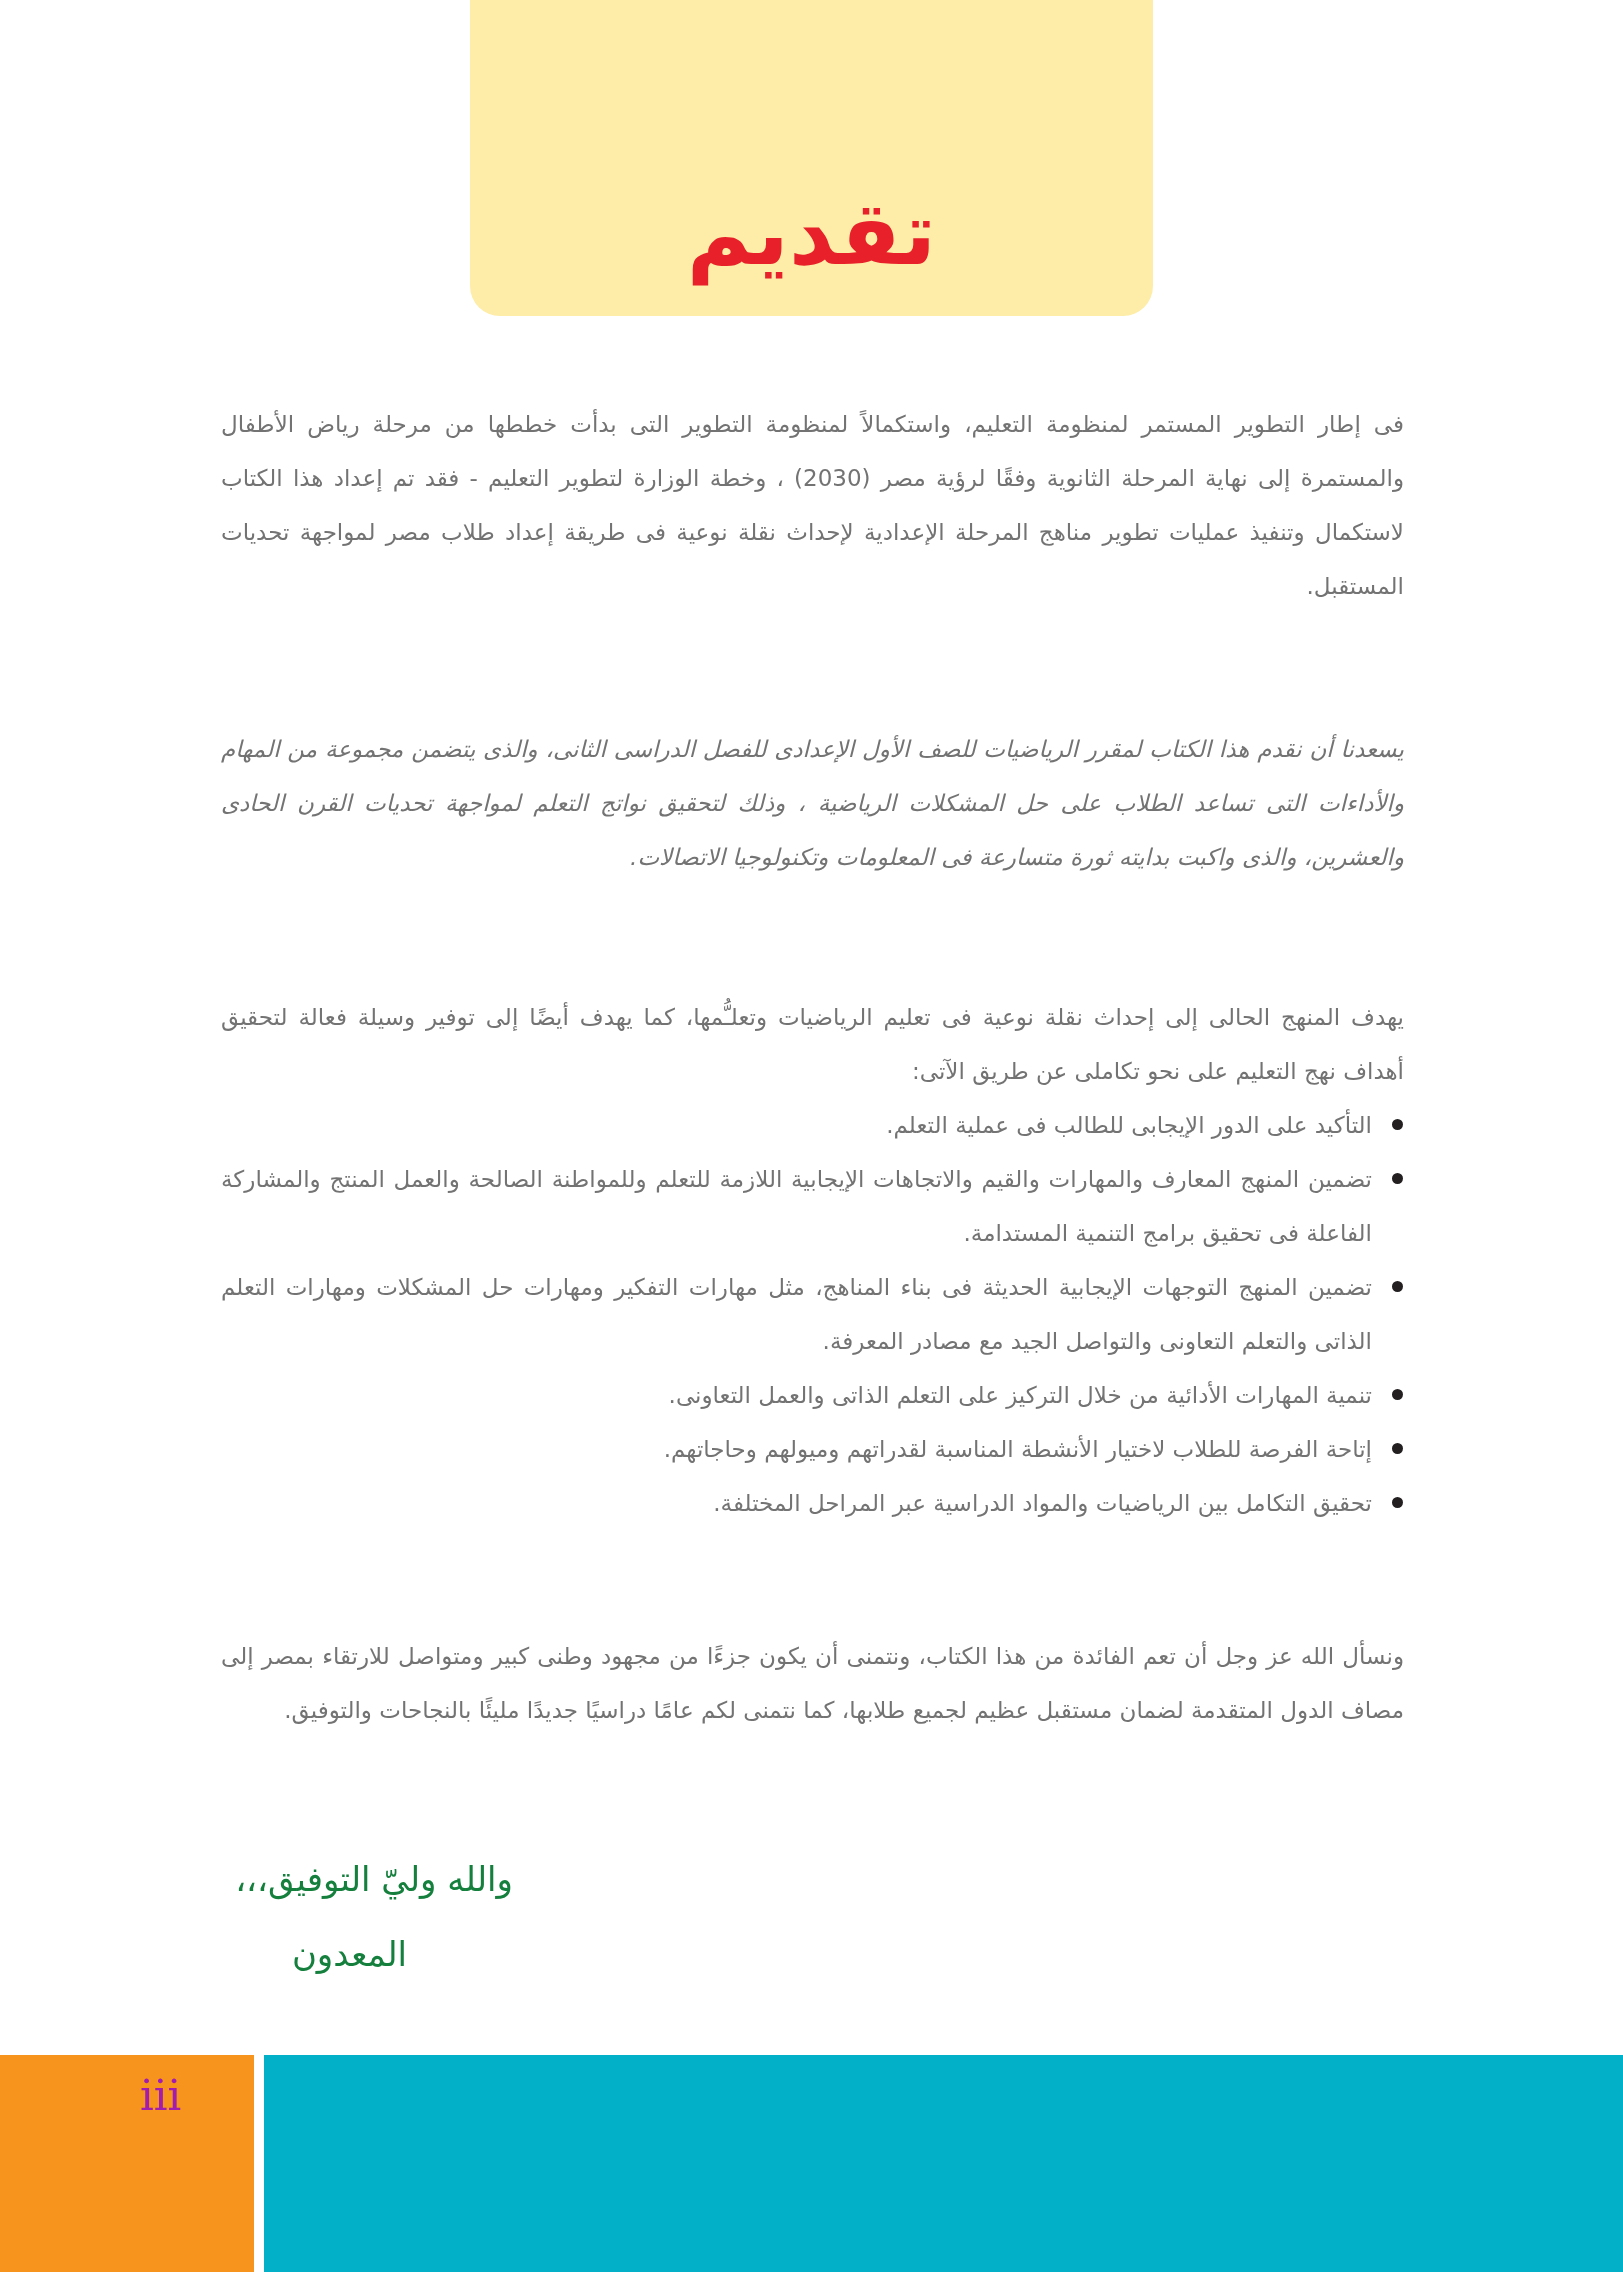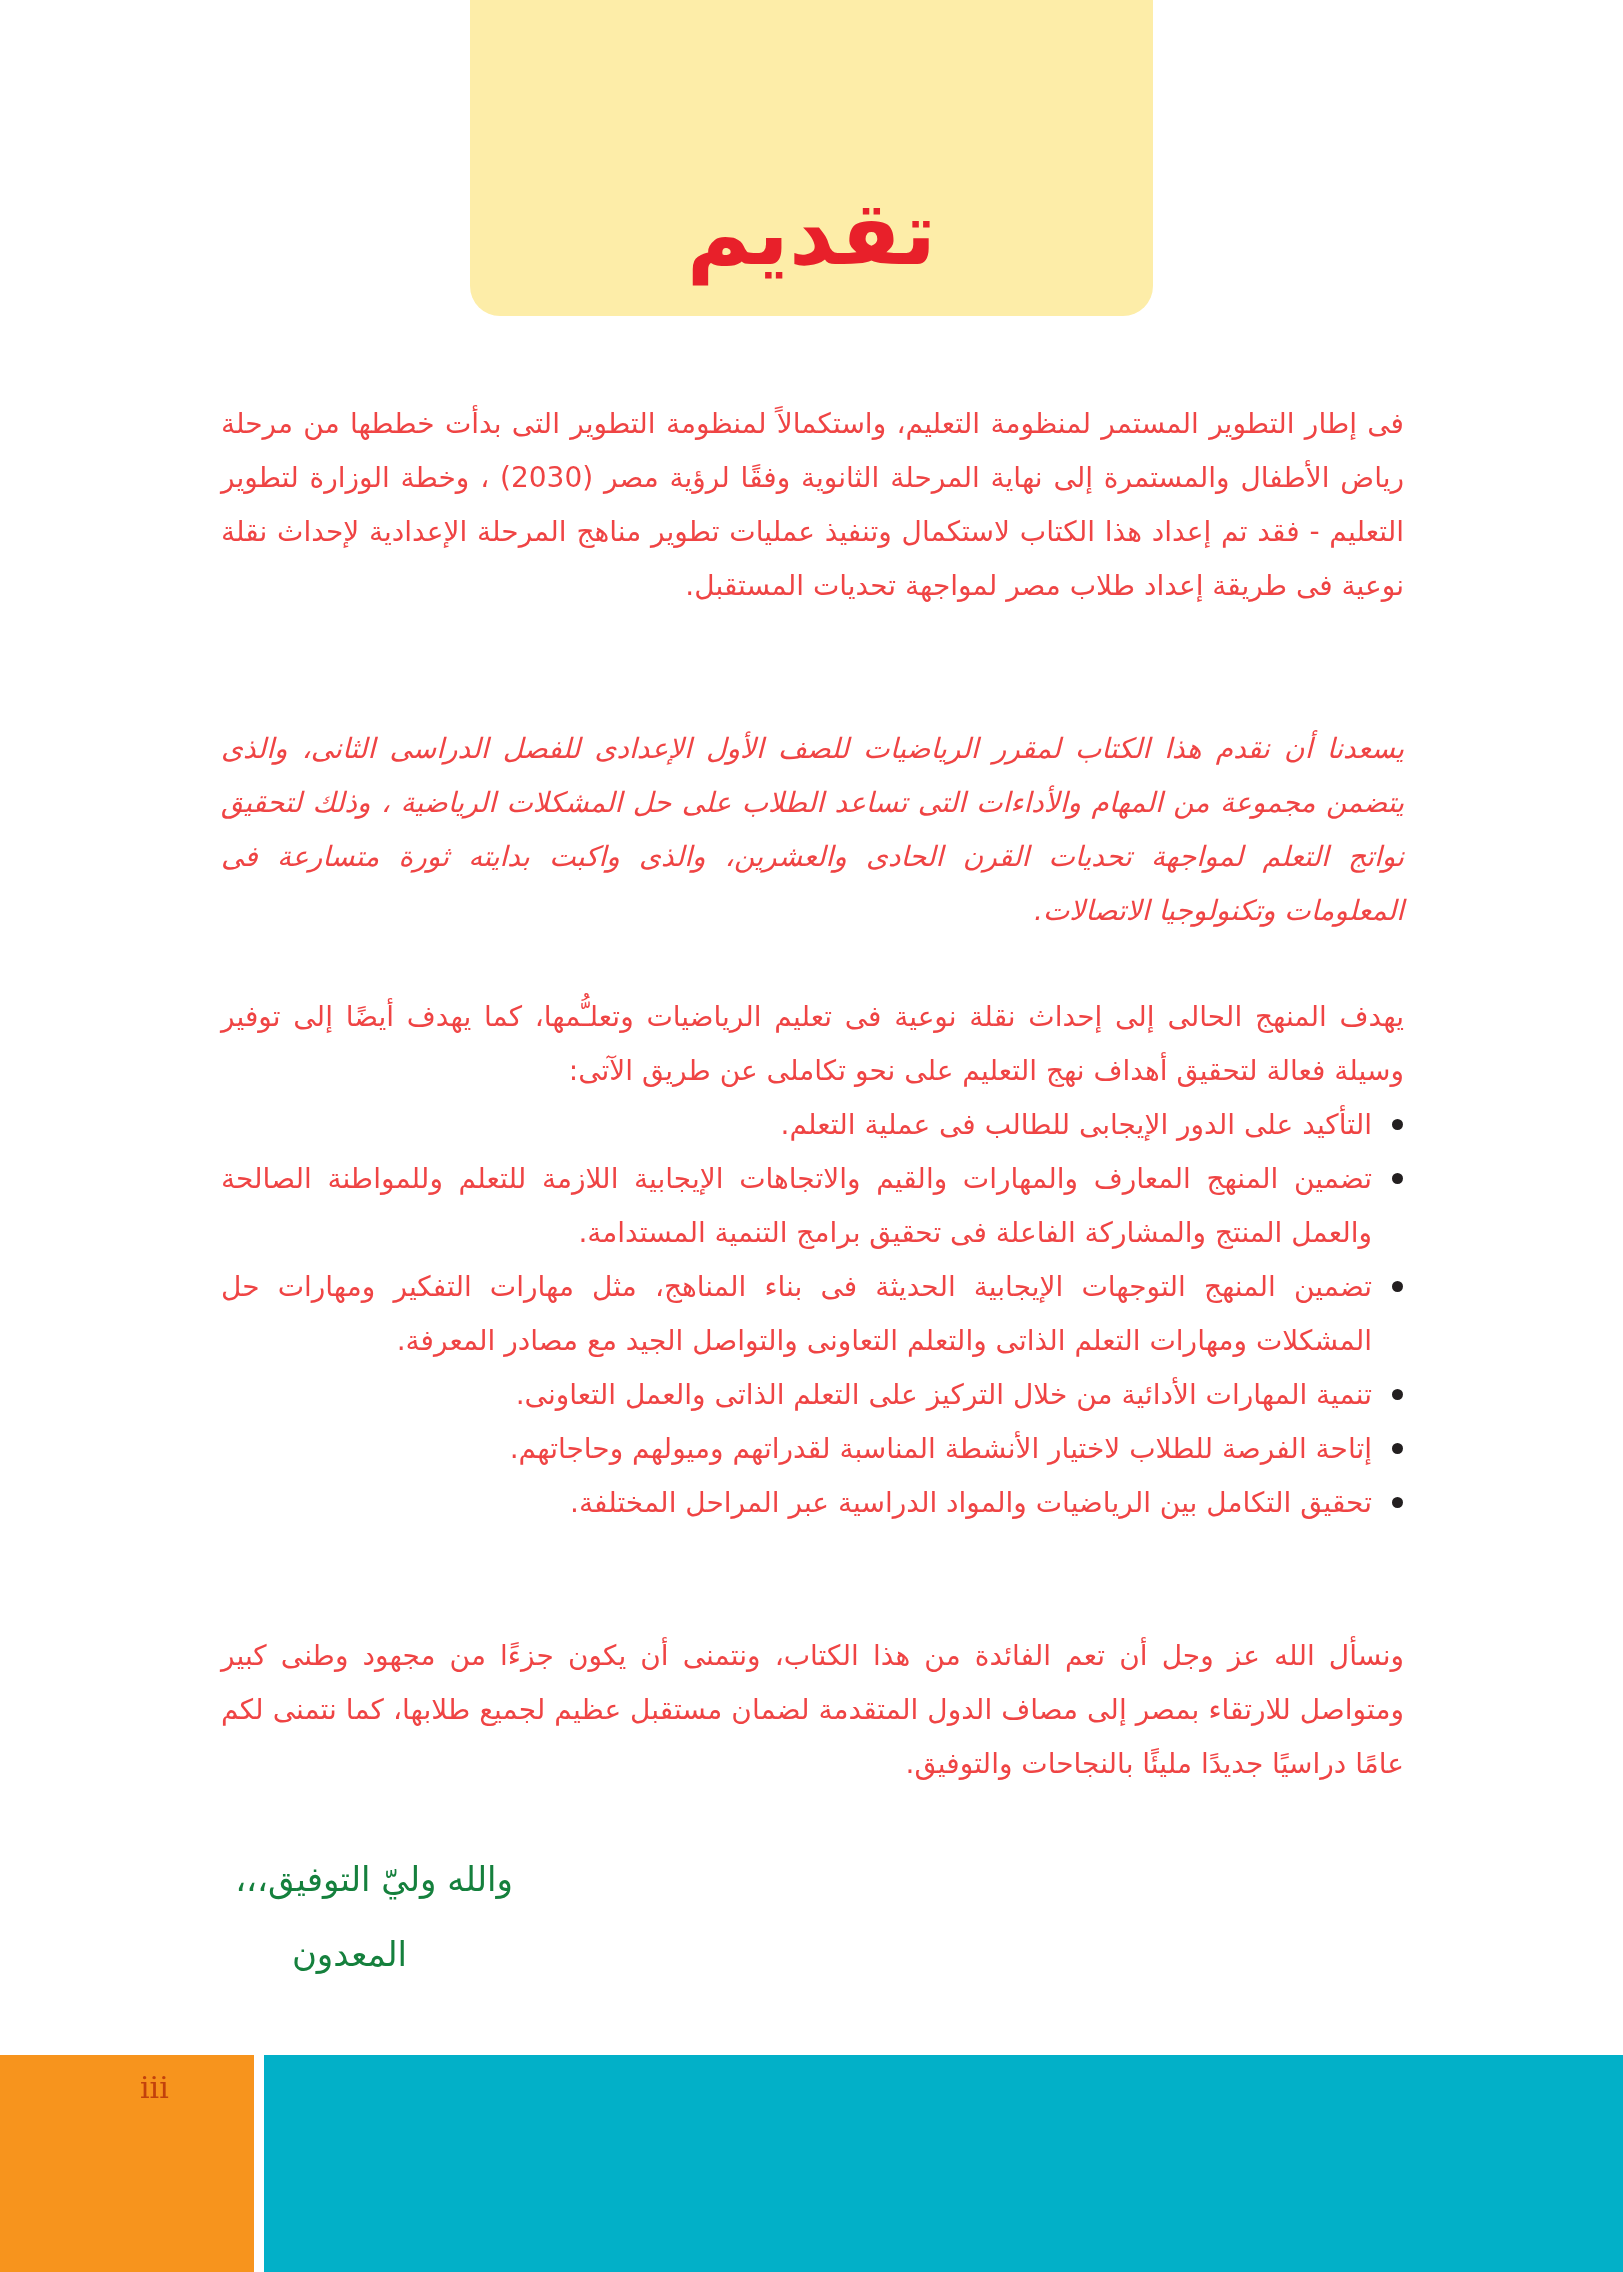--- a/index.html
+++ b/index.html
@@ -13,21 +13,21 @@
     background: #FDEDA8; border-radius: 0 0 30px 30px;
   }
   .title {
     position: absolute; left: 0; right: 0; top: 175px; text-align: center;
     font-size: 88px; font-weight: bold; color: #E8202A; line-height: 117px;
     direction: rtl;
   }
   .body-text {
     position: absolute; left: 221px; width: 1183px;
     direction: rtl; text-align: justify; text-align-last: right;
-    font-size: 28px; line-height: 54px; color: #ef4444;
+    font-size: 23px; line-height: 54px; color: #737373;
   }
   .para { margin: 0; }
   .p1 { top: 397px; }
   .p2 { top: 722px; font-style: italic; }
   .p3 { top: 990px; }
   .p4 { top: 1629px; }
   ul.goals { list-style: none; margin: 0; padding: 0; }
   ul.goals li { position: relative; padding-right: 32px; }
   .bullet {
     position: absolute; right: 1.4px; top: 20.6px; width: 11px; height: 11px;
@@ -42,21 +42,21 @@
   .footer-left {
     position: absolute; left: 0; top: 2055px; width: 254px; height: 218px;
     background: #F7941D;
   }
   .footer-right {
     position: absolute; left: 264px; top: 2055px; right: 0; height: 218px;
     background: #02B0C8;
   }
   .page-num {
     position: absolute; left: 140px; top: 2070px;
-    font-family: "DejaVu Serif", serif; font-size: 30px; color: #c2410c;
+    font-family: "DejaVu Serif", serif; font-size: 43px; color: #a21caf;
   }
 </style>
 </head>
 <body>
 
 <div class="title-box">
   <div class="title">تقديم</div>
 </div>
 
 <div class="body-text p1">

